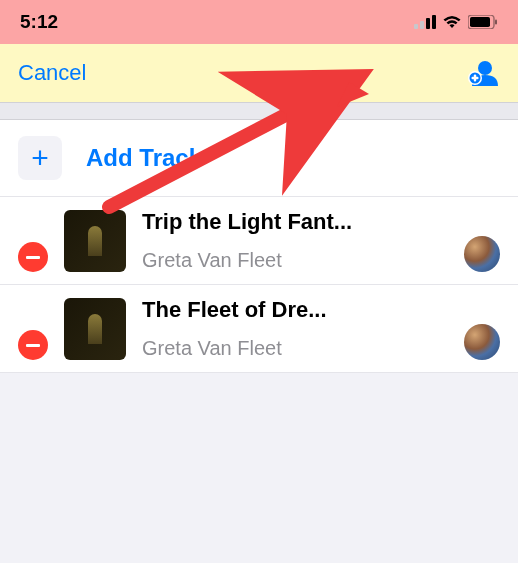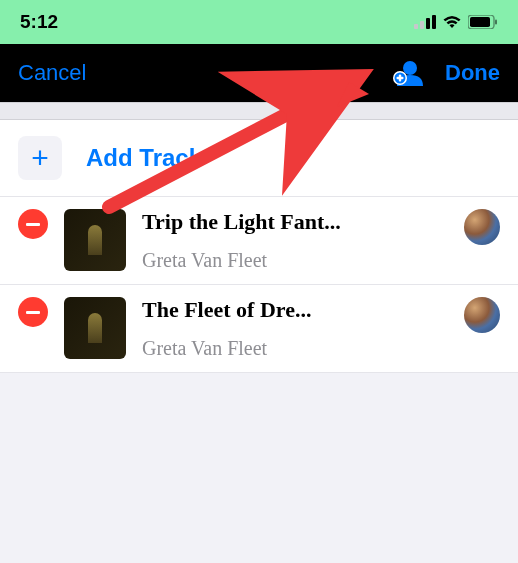--- a/index.html
+++ b/index.html
@@ -10,34 +10,34 @@
       height: 563px;
       overflow: hidden;
       position: relative;
     }
     .status-bar {
       height: 44px;
       display: flex;
       justify-content: space-between;
       align-items: center;
       padding: 0 20px;
-      background: #86efac;
+      background: #fca5a5;
     }
     .status-time {
       font-weight: 600;
       font-size: 19px;
     }
     .status-icons {
       display: flex;
       align-items: center;
       gap: 6px;
     }
     .nav-bar {
       height: 58px;
-      background: #000000;
+      background: #fef9c3;
       display: flex;
       align-items: center;
       justify-content: space-between;
       padding: 0 18px;
       position: relative;
     }
     .nav-left, .nav-right {
       display: flex;
       align-items: center;
       gap: 20px;
@@ -88,25 +88,24 @@
       font-size: 30px;
       font-weight: 400;
     }
     .add-track-label {
       color: #007aff;
       font-size: 24px;
       font-weight: 700;
     }
     .track-row {
       display: flex;
-      align-items: flex-start;
+      align-items: flex-end;
       padding: 12px 18px;
       gap: 16px;
       border-bottom: 1px solid #e5e5ea;
-      font-family: Liberation Serif, serif;
     }
     .remove-btn {
       width: 30px;
       height: 30px;
       border-radius: 50%;
       background: #ff3b30;
       display: flex;
       align-items: center;
       justify-content: center;
       flex-shrink: 0;
@@ -221,21 +220,20 @@
     <div class="collab-icon">
       <svg width="34" height="34" viewBox="0 0 34 34">
         <circle cx="19" cy="12" r="7" fill="#007aff"></circle>
         <path d="M6 30 Q6 19 19 19 Q32 19 32 30 Z" fill="#007aff"></path>
         <circle cx="9" cy="22" r="7" fill="#fff"></circle>
         <circle cx="9" cy="22" r="5.5" fill="#007aff"></circle>
         <rect x="7.8" y="18.5" width="2.4" height="7" rx="1" fill="#fff"></rect>
         <rect x="5.5" y="20.8" width="7" height="2.4" rx="1" fill="#fff"></rect>
       </svg>
     </div>
-    <button class="nav-btn done">Done</button>
   </div>
 </div>
 
 <div class="divider-gap"></div>
 
 <div class="list">
   <div class="add-track-row">
     <div class="add-icon-box">
       <span class="add-plus">+</span>
     </div>

